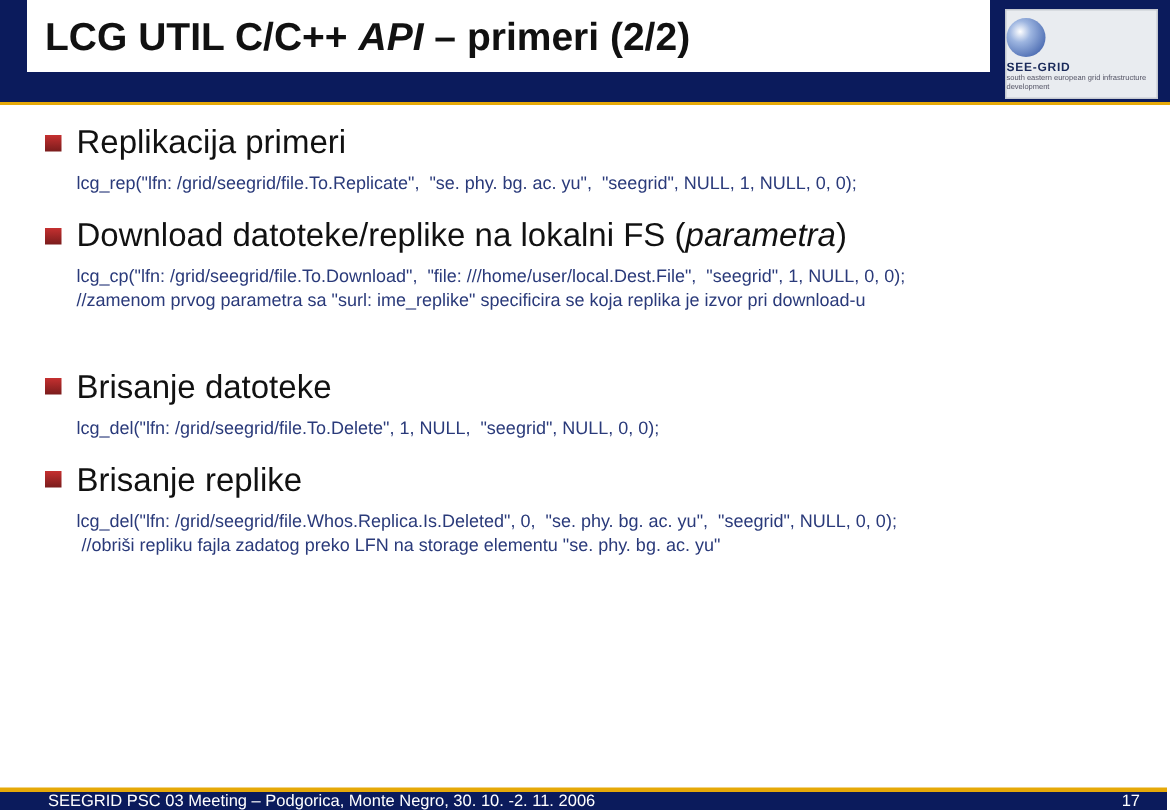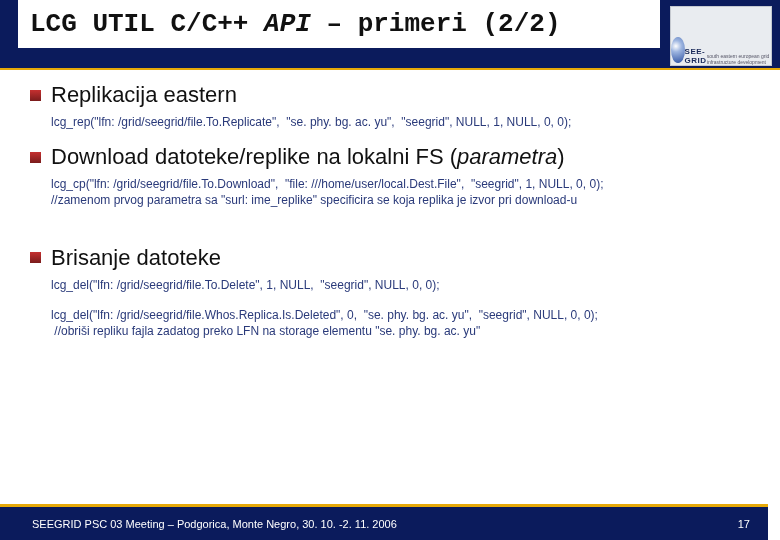--- a/index.html
+++ b/index.html
@@ -26,21 +26,20 @@
   }
   .title-white {
     position: absolute;
     top: 0;
     left: 18px;
     right: 120px;
     height: 48px;
     background: #ffffff;
     display: flex;
     align-items: center;
-    font-family: Liberation Mono, monospace;
   }
   .title-white h1 {
     margin: 0;
     padding-left: 12px;
     font-size: 26px;
     font-weight: bold;
     color: #111;
     white-space: nowrap;
   }
   .title-white h1 .ital {
@@ -48,22 +47,22 @@
   }
   .logo-box {
     position: absolute;
     top: 6px;
     right: 8px;
     width: 100px;
     height: 58px;
     background: #e9ecf0;
     border: 1px solid #c5c9d0;
     display: flex;
-    flex-direction: row;
-    align-items: flex-end;
+    flex-direction: column;
+    align-items: flex-start;
     justify-content: center;
   }
   .logo-box .globe {
     width: 26px;
     height: 26px;
     border-radius: 50%;
     background: radial-gradient(circle at 35% 35%, #fff 0%, #9db5e0 30%, #3a5ca8 90%);
     margin-bottom: 2px;
   }
   .logo-box .logo-text {
@@ -125,22 +124,22 @@
     margin-left: 21px;
     font-size: 12px;
     line-height: 1.35;
     color: #2a3a7a;
     margin-bottom: 14px;
   }
   .footer {
     position: absolute;
     bottom: 0;
     left: 0;
-    right: 12px;
-    height: 36px;
+    right: 2px;
+    height: 15px;
     text-decoration: underline;
   }
   .footer .ytop {
     position: absolute;
     top: 0; left: 0; right: 0;
     height: 3px;
     background: #e6a908;
   }
   .footer .bar {
     position: absolute;
@@ -180,21 +179,21 @@
     </div>
     <div class="yellow-line"></div>
   </div>
 
   <div class="content">
 
     <div class="section">
       <div class="sec-head">
         <div class="bullet"></div>
         <div class="sec-title">
-          <span>Replikacija eastern</span>
+          <span>Replikacija primeri</span>
         </div>
       </div>
       <div class="code" style="white-space:pre-wrap">lcg_rep("lfn: /grid/seegrid/file.To.Replicate",  "se. phy. bg. ac. yu",  "seegrid", NULL, 1, NULL, 0, 0);</div>
     </div>
 
     <div class="section">
       <div class="sec-head">
         <div class="bullet"></div>
         <div class="sec-title">
           <span>Download datoteke/replike na lokalni FS (</span><span class="ital">parametra</span><span>)</span>
@@ -208,20 +207,26 @@
       <div class="sec-head">
         <div class="bullet"></div>
         <div class="sec-title">
           <span>Brisanje datoteke</span>
         </div>
       </div>
       <div class="code" style="white-space:pre-wrap">lcg_del("lfn: /grid/seegrid/file.To.Delete", 1, NULL,  "seegrid", NULL, 0, 0);</div>
     </div>
 
     <div class="section">
+      <div class="sec-head">
+        <div class="bullet"></div>
+        <div class="sec-title">
+          <span>Brisanje replike</span>
+        </div>
+      </div>
       <div class="code" style="white-space:pre-wrap">lcg_del("lfn: /grid/seegrid/file.Whos.Replica.Is.Deleted", 0,  "se. phy. bg. ac. yu",  "seegrid", NULL, 0, 0);
  //obriši repliku fajla zadatog preko LFN na storage elementu "se. phy. bg. ac. yu"</div>
     </div>
 
   </div>
 
   <div class="footer">
     <div class="ytop"></div>
     <div class="bar">
       <div class="ftext">SEEGRID PSC 03 Meeting – Podgorica, Monte Negro, 30. 10. -2. 11. 2006</div>

